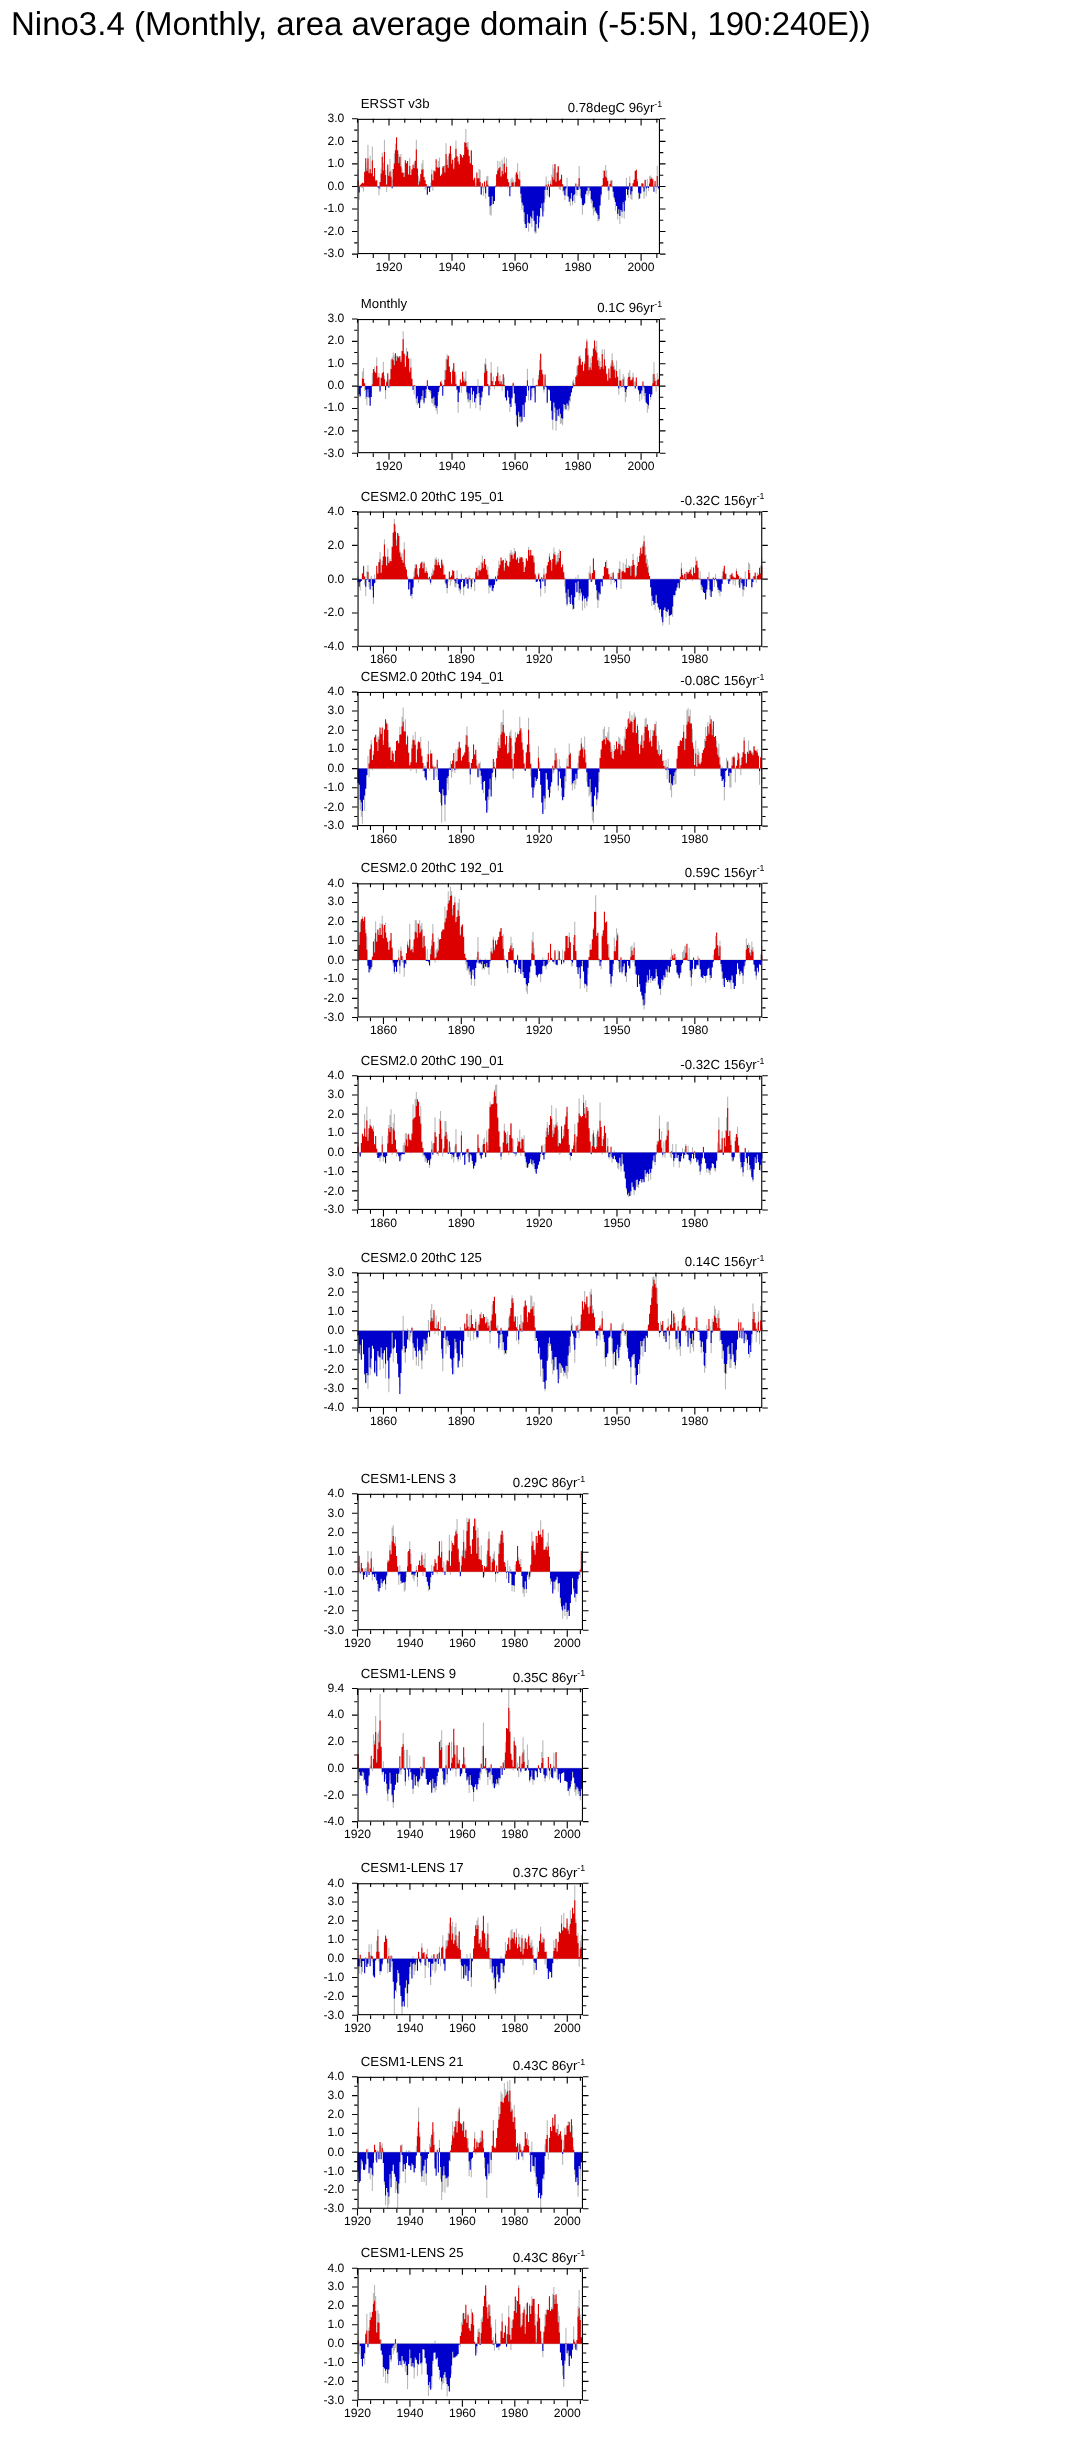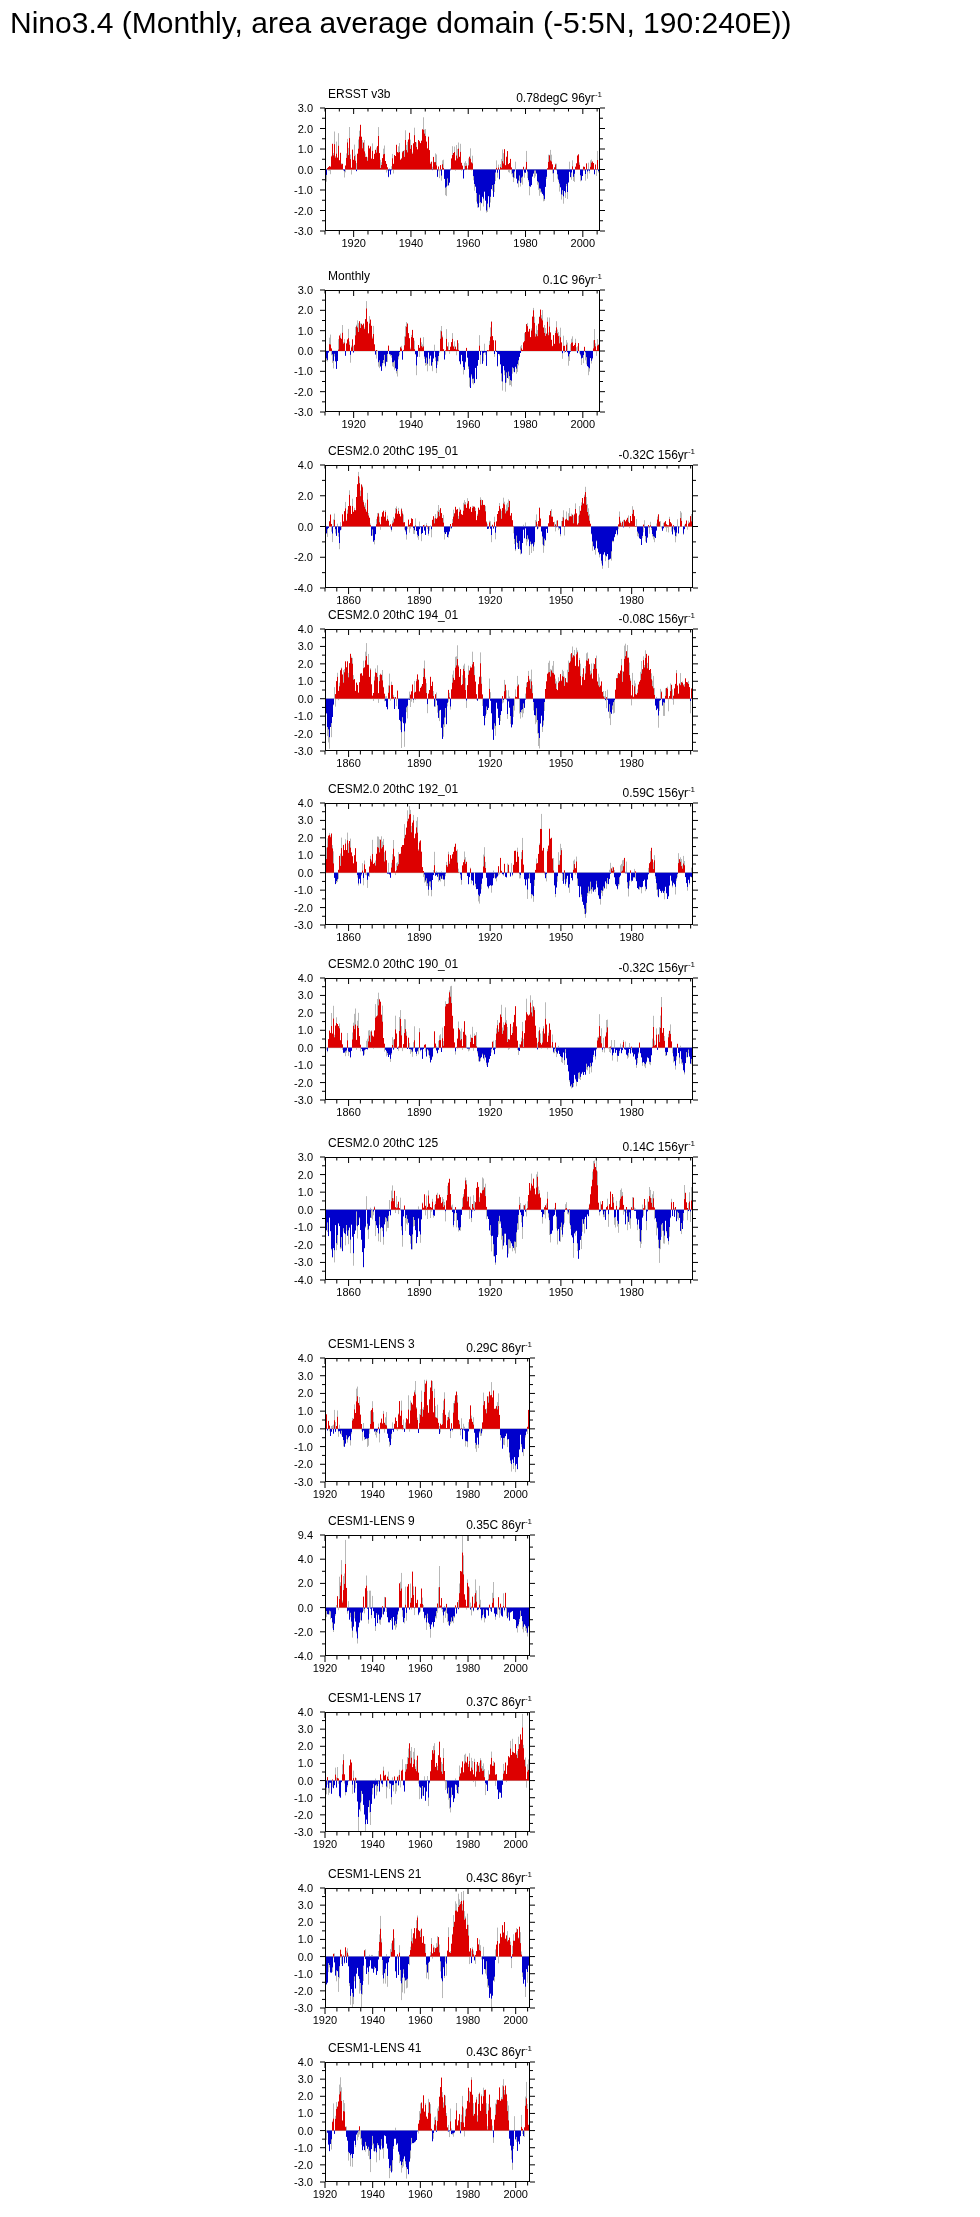--- a/index.html
+++ b/index.html
@@ -280,21 +280,21 @@
       <div class="ylab" style="top: 104.714px;">-1.0</div>
       <div class="ylab" style="top: 121.857px;">-2.0</div>
       <div class="ylab" style="top: 139px;">-3.0</div>
       <div class="xlab" style="left: 47px; top: 152px;">1920</div>
       <div class="xlab" style="left: 94.6744px; top: 152px;">1940</div>
       <div class="xlab" style="left: 142.349px; top: 152px;">1960</div>
       <div class="xlab" style="left: 190.023px; top: 152px;">1980</div>
       <div class="xlab" style="left: 237.698px; top: 152px;">2000</div>
     </div>
     <div class="panel" style="left: 250px; top: 2036px; width: 294px; height: 178px;">
-      <div class="ptitle">CESM1-LENS 41</div>
+      <div class="ptitle">CESM1-LENS 25</div>
       <div class="trend" style="right: 12px;"><span>0.43C 86yr</span><sup>-1</sup></div>
       <svg width="221" height="136" class="plot" style="left: 67px; top: 18px;">
         <line x1="8" x2="213" y1="76.57142857142857" y2="76.57142857142857" stroke="#c8c8c8" stroke-width="1"></line>
         <path d="M8.5 76.57142857142857L8.5 83.2M9.5 76.57142857142857L9.5 85.9M10.5 76.57142857142857L10.5 77.2M11.5 76.57142857142857L11.5 81.5M12.5 76.57142857142857L12.5 97.2M13.5 76.57142857142857L13.5 82.1M14.5 76.57142857142857L14.5 95.5M15.5 76.57142857142857L15.5 66.7M16.5 76.57142857142857L16.5 49.4M17.5 76.57142857142857L17.5 77.7M18.5 76.57142857142857L18.5 61.8M19.5 76.57142857142857L19.5 48.1M20.5 76.57142857142857L20.5 64.7M21.5 76.57142857142857L21.5 58.4M22.5 76.57142857142857L22.5 30.6M23.5 76.57142857142857L23.5 23.3M24.5 76.57142857142857L24.5 33.3M25.5 76.57142857142857L25.5 69.8M26.5 76.57142857142857L26.5 46.0M27.5 76.57142857142857L27.5 49.1M28.5 76.57142857142857L28.5 72.4M29.5 76.57142857142857L29.5 72.5M30.5 76.57142857142857L30.5 82.5M31.5 76.57142857142857L31.5 106.6M32.5 76.57142857142857L32.5 93.4M33.5 76.57142857142857L33.5 112.3M34.5 76.57142857142857L34.5 93.7M35.5 76.57142857142857L35.5 112.8M36.5 76.57142857142857L36.5 97.5M37.5 76.57142857142857L37.5 82.6M38.5 76.57142857142857L38.5 93.2M39.5 76.57142857142857L39.5 77.3M40.5 76.57142857142857L40.5 86.3M41.5 76.57142857142857L41.5 83.1M42.5 76.57142857142857L42.5 80.5M43.5 76.57142857142857L43.5 85.2M44.5 76.57142857142857L44.5 90.7M45.5 76.57142857142857L45.5 89.3M46.5 76.57142857142857L46.5 88.2M47.5 76.57142857142857L47.5 85.9M48.5 76.57142857142857L48.5 97.7M49.5 76.57142857142857L49.5 81.3M50.5 76.57142857142857L50.5 91.0M51.5 76.57142857142857L51.5 101.9M52.5 76.57142857142857L52.5 105.3M53.5 76.57142857142857L53.5 118.1M54.5 76.57142857142857L54.5 93.0M55.5 76.57142857142857L55.5 91.3M56.5 76.57142857142857L56.5 97.1M57.5 76.57142857142857L57.5 90.2M58.5 76.57142857142857L58.5 97.0M59.5 76.57142857142857L59.5 108.3M60.5 76.57142857142857L60.5 91.3M61.5 76.57142857142857L61.5 84.0M62.5 76.57142857142857L62.5 106.2M63.5 76.57142857142857L63.5 95.9M64.5 76.57142857142857L64.5 91.6M65.5 76.57142857142857L65.5 95.5M66.5 76.57142857142857L66.5 104.6M67.5 76.57142857142857L67.5 79.4M68.5 76.57142857142857L68.5 76.9M69.5 76.57142857142857L69.5 89.2M70.5 76.57142857142857L70.5 89.9M71.5 76.57142857142857L71.5 102.9M72.5 76.57142857142857L72.5 124.2M73.5 76.57142857142857L73.5 117.0M74.5 76.57142857142857L74.5 113.6M75.5 76.57142857142857L75.5 117.2M76.5 76.57142857142857L76.5 95.0M77.5 76.57142857142857L77.5 76.3M78.5 76.57142857142857L78.5 73.7M79.5 76.57142857142857L79.5 90.9M80.5 76.57142857142857L80.5 87.9M81.5 76.57142857142857L81.5 87.6M82.5 76.57142857142857L82.5 109.1M83.5 76.57142857142857L83.5 107.3M84.5 76.57142857142857L84.5 118.6M85.5 76.57142857142857L85.5 113.8M86.5 76.57142857142857L86.5 112.4M87.5 76.57142857142857L87.5 99.8M88.5 76.57142857142857L88.5 110.3M89.5 76.57142857142857L89.5 124.6M90.5 76.57142857142857L90.5 108.5M91.5 76.57142857142857L91.5 117.8M92.5 76.57142857142857L92.5 108.1M93.5 76.57142857142857L93.5 104.5M94.5 76.57142857142857L94.5 90.4M95.5 76.57142857142857L95.5 78.5M96.5 76.57142857142857L96.5 80.3M97.5 76.57142857142857L97.5 79.5M98.5 76.57142857142857L98.5 83.5M99.5 76.57142857142857L99.5 76.7M100.5 76.57142857142857L100.5 76.6M101.5 76.57142857142857L101.5 79.5M102.5 76.57142857142857L102.5 57.1M103.5 76.57142857142857L103.5 49.4M104.5 76.57142857142857L104.5 48.4M105.5 76.57142857142857L105.5 57.0M106.5 76.57142857142857L106.5 49.4M107.5 76.57142857142857L107.5 65.3M108.5 76.57142857142857L108.5 49.1M109.5 76.57142857142857L109.5 68.1M110.5 76.57142857142857L110.5 67.6M111.5 76.57142857142857L111.5 44.8M112.5 76.57142857142857L112.5 60.4M113.5 76.57142857142857L113.5 50.2M114.5 76.57142857142857L114.5 77.3M115.5 76.57142857142857L115.5 81.6M116.5 76.57142857142857L116.5 84.8M117.5 76.57142857142857L117.5 63.4M118.5 76.57142857142857L118.5 62.5M119.5 76.57142857142857L119.5 71.6M120.5 76.57142857142857L120.5 54.5M121.5 76.57142857142857L121.5 52.4M122.5 76.57142857142857L122.5 52.5M123.5 76.57142857142857L123.5 37.2M124.5 76.57142857142857L124.5 25.8M125.5 76.57142857142857L125.5 38.1M126.5 76.57142857142857L126.5 48.4M127.5 76.57142857142857L127.5 47.4M128.5 76.57142857142857L128.5 41.7M129.5 76.57142857142857L129.5 59.0M130.5 76.57142857142857L130.5 77.4M131.5 76.57142857142857L131.5 70.9M132.5 76.57142857142857L132.5 83.1M133.5 76.57142857142857L133.5 54.6M134.5 76.57142857142857L134.5 74.5M135.5 76.57142857142857L135.5 80.7M136.5 76.57142857142857L136.5 82.7M137.5 76.57142857142857L137.5 78.0M138.5 76.57142857142857L138.5 73.2M139.5 76.57142857142857L139.5 49.0M140.5 76.57142857142857L140.5 73.8M141.5 76.57142857142857L141.5 68.6M142.5 76.57142857142857L142.5 73.1M143.5 76.57142857142857L143.5 68.0M144.5 76.57142857142857L144.5 60.7M145.5 76.57142857142857L145.5 41.9M146.5 76.57142857142857L146.5 53.7M147.5 76.57142857142857L147.5 82.5M148.5 76.57142857142857L148.5 55.6M149.5 76.57142857142857L149.5 65.1M150.5 76.57142857142857L150.5 50.7M151.5 76.57142857142857L151.5 33.9M152.5 76.57142857142857L152.5 36.9M153.5 76.57142857142857L153.5 49.6M154.5 76.57142857142857L154.5 23.2M155.5 76.57142857142857L155.5 42.7M156.5 76.57142857142857L156.5 49.1M157.5 76.57142857142857L157.5 62.7M158.5 76.57142857142857L158.5 54.6M159.5 76.57142857142857L159.5 43.0M160.5 76.57142857142857L160.5 61.4M161.5 76.57142857142857L161.5 40.2M162.5 76.57142857142857L162.5 38.4M163.5 76.57142857142857L163.5 67.7M164.5 76.57142857142857L164.5 40.4M165.5 76.57142857142857L165.5 62.6M166.5 76.57142857142857L166.5 33.7M167.5 76.57142857142857L167.5 39.5M168.5 76.57142857142857L168.5 46.9M169.5 76.57142857142857L169.5 49.2M170.5 76.57142857142857L170.5 72.2M171.5 76.57142857142857L171.5 49.8M172.5 76.57142857142857L172.5 45.0M173.5 76.57142857142857L173.5 52.8M174.5 76.57142857142857L174.5 75.2M175.5 76.57142857142857L175.5 71.6M176.5 76.57142857142857L176.5 88.9M177.5 76.57142857142857L177.5 70.8M178.5 76.57142857142857L178.5 49.5M179.5 76.57142857142857L179.5 45.9M180.5 76.57142857142857L180.5 57.6M181.5 76.57142857142857L181.5 50.3M182.5 76.57142857142857L182.5 35.7M183.5 76.57142857142857L183.5 56.5M184.5 76.57142857142857L184.5 43.2M185.5 76.57142857142857L185.5 31.3M186.5 76.57142857142857L186.5 25.2M187.5 76.57142857142857L187.5 36.0M188.5 76.57142857142857L188.5 33.1M189.5 76.57142857142857L189.5 39.8M190.5 76.57142857142857L190.5 47.1M191.5 76.57142857142857L191.5 51.5M192.5 76.57142857142857L192.5 75.6M193.5 76.57142857142857L193.5 82.3M194.5 76.57142857142857L194.5 105.4M195.5 76.57142857142857L195.5 115.8M196.5 76.57142857142857L196.5 95.0M197.5 76.57142857142857L197.5 62.2M198.5 76.57142857142857L198.5 76.9M199.5 76.57142857142857L199.5 87.9M200.5 76.57142857142857L200.5 95.6M201.5 76.57142857142857L201.5 84.3M202.5 76.57142857142857L202.5 80.9M203.5 76.57142857142857L203.5 78.3M204.5 76.57142857142857L204.5 60.9M205.5 76.57142857142857L205.5 80.0M206.5 76.57142857142857L206.5 80.7M207.5 76.57142857142857L207.5 83.0M208.5 76.57142857142857L208.5 42.6M209.5 76.57142857142857L209.5 27.9M210.5 76.57142857142857L210.5 50.0M211.5 76.57142857142857L211.5 74.4M212.5 76.57142857142857L212.5 45.0" stroke="#b8b8b8" stroke-width="1" fill="none"></path>
         <path d="M8.5 76.57142857142857L8.5 73.8M15.5 76.57142857142857L15.5 68.1M16.5 76.57142857142857L16.5 64.7M18.5 76.57142857142857L18.5 64.9M19.5 76.57142857142857L19.5 55.0M20.5 76.57142857142857L20.5 52.6M21.5 76.57142857142857L21.5 47.5M22.5 76.57142857142857L22.5 40.4M23.5 76.57142857142857L23.5 37.5M24.5 76.57142857142857L24.5 47.0M25.5 76.57142857142857L25.5 66.5M26.5 76.57142857142857L26.5 57.1M27.5 76.57142857142857L27.5 57.5M28.5 76.57142857142857L28.5 73.1M42.5 76.57142857142857L42.5 72.3M101.5 76.57142857142857L101.5 69.7M102.5 76.57142857142857L102.5 66.2M103.5 76.57142857142857L103.5 59.5M104.5 76.57142857142857L104.5 48.7M105.5 76.57142857142857L105.5 54.4M106.5 76.57142857142857L106.5 41.3M107.5 76.57142857142857L107.5 57.6M108.5 76.57142857142857L108.5 50.8M109.5 76.57142857142857L109.5 62.6M110.5 76.57142857142857L110.5 64.8M111.5 76.57142857142857L111.5 58.8M112.5 76.57142857142857L112.5 48.3M113.5 76.57142857142857L113.5 59.6M114.5 76.57142857142857L114.5 74.8M117.5 76.57142857142857L117.5 70.5M118.5 76.57142857142857L118.5 66.1M120.5 76.57142857142857L120.5 67.0M121.5 76.57142857142857L121.5 56.8M122.5 76.57142857142857L122.5 42.7M123.5 76.57142857142857L123.5 33.1M124.5 76.57142857142857L124.5 23.6M125.5 76.57142857142857L125.5 43.3M126.5 76.57142857142857L126.5 53.7M127.5 76.57142857142857L127.5 40.9M128.5 76.57142857142857L128.5 51.4M129.5 76.57142857142857L129.5 61.9M130.5 76.57142857142857L130.5 73.4M133.5 76.57142857142857L133.5 67.4M138.5 76.57142857142857L138.5 65.4M139.5 76.57142857142857L139.5 56.5M140.5 76.57142857142857L140.5 71.4M141.5 76.57142857142857L141.5 66.4M142.5 76.57142857142857L142.5 60.1M144.5 76.57142857142857L144.5 68.1M145.5 76.57142857142857L145.5 52.4M146.5 76.57142857142857L146.5 68.5M147.5 76.57142857142857L147.5 73.0M148.5 76.57142857142857L148.5 62.4M149.5 76.57142857142857L149.5 54.6M150.5 76.57142857142857L150.5 46.9M151.5 76.57142857142857L151.5 33.7M152.5 76.57142857142857L152.5 48.4M153.5 76.57142857142857L153.5 37.8M154.5 76.57142857142857L154.5 25.8M155.5 76.57142857142857L155.5 40.7M156.5 76.57142857142857L156.5 61.7M157.5 76.57142857142857L157.5 59.9M158.5 76.57142857142857L158.5 48.5M159.5 76.57142857142857L159.5 45.5M160.5 76.57142857142857L160.5 67.6M161.5 76.57142857142857L161.5 50.0M162.5 76.57142857142857L162.5 39.6M163.5 76.57142857142857L163.5 56.9M164.5 76.57142857142857L164.5 42.2M165.5 76.57142857142857L165.5 49.7M166.5 76.57142857142857L166.5 42.2M167.5 76.57142857142857L167.5 36.1M168.5 76.57142857142857L168.5 35.7M169.5 76.57142857142857L169.5 60.0M170.5 76.57142857142857L170.5 75.6M171.5 76.57142857142857L171.5 56.5M172.5 76.57142857142857L172.5 40.6M173.5 76.57142857142857L173.5 53.6M174.5 76.57142857142857L174.5 65.3M177.5 76.57142857142857L177.5 65.7M178.5 76.57142857142857L178.5 60.8M179.5 76.57142857142857L179.5 50.3M180.5 76.57142857142857L180.5 45.6M181.5 76.57142857142857L181.5 46.0M182.5 76.57142857142857L182.5 33.4M183.5 76.57142857142857L183.5 46.8M184.5 76.57142857142857L184.5 45.2M185.5 76.57142857142857L185.5 45.3M186.5 76.57142857142857L186.5 32.3M187.5 76.57142857142857L187.5 40.6M188.5 76.57142857142857L188.5 31.6M189.5 76.57142857142857L189.5 40.6M190.5 76.57142857142857L190.5 57.1M191.5 76.57142857142857L191.5 66.4M197.5 76.57142857142857L197.5 76.1M204.5 76.57142857142857L204.5 72.9M205.5 76.57142857142857L205.5 74.8M207.5 76.57142857142857L207.5 73.3M208.5 76.57142857142857L208.5 51.8M209.5 76.57142857142857L209.5 44.4M210.5 76.57142857142857L210.5 55.0M211.5 76.57142857142857L211.5 70.8M212.5 76.57142857142857L212.5 52.2" stroke="#dd0000" stroke-width="1" fill="none"></path>
         <path d="M10.5 76.57142857142857L10.5 78.8M11.5 76.57142857142857L11.5 90.6M12.5 76.57142857142857L12.5 97.1M13.5 76.57142857142857L13.5 90.0M14.5 76.57142857142857L14.5 85.3M17.5 76.57142857142857L17.5 79.9M29.5 76.57142857142857L29.5 82.9M30.5 76.57142857142857L30.5 86.7M31.5 76.57142857142857L31.5 97.8M32.5 76.57142857142857L32.5 99.1M33.5 76.57142857142857L33.5 101.2M34.5 76.57142857142857L34.5 99.9M35.5 76.57142857142857L35.5 104.1M36.5 76.57142857142857L36.5 100.0M37.5 76.57142857142857L37.5 86.8M38.5 76.57142857142857L38.5 90.9M39.5 76.57142857142857L39.5 80.6M40.5 76.57142857142857L40.5 78.6M41.5 76.57142857142857L41.5 77.1M44.5 76.57142857142857L44.5 84.3M45.5 76.57142857142857L45.5 96.2M46.5 76.57142857142857L46.5 92.4M47.5 76.57142857142857L47.5 96.1M48.5 76.57142857142857L48.5 87.9M49.5 76.57142857142857L49.5 91.8M50.5 76.57142857142857L50.5 94.8M51.5 76.57142857142857L51.5 92.8M52.5 76.57142857142857L52.5 96.6M53.5 76.57142857142857L53.5 105.0M54.5 76.57142857142857L54.5 95.1M55.5 76.57142857142857L55.5 81.9M56.5 76.57142857142857L56.5 89.6M57.5 76.57142857142857L57.5 97.4M58.5 76.57142857142857L58.5 94.2M59.5 76.57142857142857L59.5 98.3M60.5 76.57142857142857L60.5 89.2M61.5 76.57142857142857L61.5 91.2M62.5 76.57142857142857L62.5 94.6M63.5 76.57142857142857L63.5 95.4M64.5 76.57142857142857L64.5 85.1M65.5 76.57142857142857L65.5 94.5M66.5 76.57142857142857L66.5 93.8M67.5 76.57142857142857L67.5 81.4M68.5 76.57142857142857L68.5 82.1M69.5 76.57142857142857L69.5 89.7M70.5 76.57142857142857L70.5 94.6M71.5 76.57142857142857L71.5 104.9M72.5 76.57142857142857L72.5 114.1M73.5 76.57142857142857L73.5 111.5M74.5 76.57142857142857L74.5 118.4M75.5 76.57142857142857L75.5 106.2M76.5 76.57142857142857L76.5 92.2M77.5 76.57142857142857L77.5 84.8M78.5 76.57142857142857L78.5 84.7M79.5 76.57142857142857L79.5 90.7M80.5 76.57142857142857L80.5 89.4M81.5 76.57142857142857L81.5 97.7M82.5 76.57142857142857L82.5 100.5M83.5 76.57142857142857L83.5 107.2M84.5 76.57142857142857L84.5 111.1M85.5 76.57142857142857L85.5 107.8M86.5 76.57142857142857L86.5 104.9M87.5 76.57142857142857L87.5 102.4M88.5 76.57142857142857L88.5 107.3M89.5 76.57142857142857L89.5 113.2M90.5 76.57142857142857L90.5 115.1M91.5 76.57142857142857L91.5 120.2M92.5 76.57142857142857L92.5 107.5M93.5 76.57142857142857L93.5 96.5M94.5 76.57142857142857L94.5 83.9M95.5 76.57142857142857L95.5 89.2M96.5 76.57142857142857L96.5 89.1M97.5 76.57142857142857L97.5 88.3M98.5 76.57142857142857L98.5 87.4M99.5 76.57142857142857L99.5 86.0M100.5 76.57142857142857L100.5 77.5M115.5 76.57142857142857L115.5 87.3M116.5 76.57142857142857L116.5 79.0M119.5 76.57142857142857L119.5 77.8M131.5 76.57142857142857L131.5 77.6M132.5 76.57142857142857L132.5 77.1M134.5 76.57142857142857L134.5 80.1M135.5 76.57142857142857L135.5 79.4M136.5 76.57142857142857L136.5 79.3M137.5 76.57142857142857L137.5 78.5M143.5 76.57142857142857L143.5 79.3M175.5 76.57142857142857L175.5 76.9M176.5 76.57142857142857L176.5 83.3M192.5 76.57142857142857L192.5 84.7M193.5 76.57142857142857L193.5 91.6M194.5 76.57142857142857L194.5 96.4M195.5 76.57142857142857L195.5 108.7M196.5 76.57142857142857L196.5 92.0M198.5 76.57142857142857L198.5 85.4M199.5 76.57142857142857L199.5 82.9M200.5 76.57142857142857L200.5 96.9M201.5 76.57142857142857L201.5 87.5M202.5 76.57142857142857L202.5 90.2M203.5 76.57142857142857L203.5 82.2M206.5 76.57142857142857L206.5 82.1" stroke="#0000cc" stroke-width="1" fill="none"></path>
         <rect x="8.5" y="8.5" width="204" height="119" fill="none" stroke="#000000" stroke-width="1"></rect>
         <path d="M8 8H3M213 8H218M8 25.142857142857142H3M213 25.142857142857142H218M8 42.285714285714285H3M213 42.285714285714285H218M8 59.42857142857142H3M213 59.42857142857142H218M8 76.57142857142857H3M213 76.57142857142857H218M8 93.71428571428572H3M213 93.71428571428572H218M8 110.85714285714285H3M213 110.85714285714285H218M8 128H3M213 128H218M8 119.42857142857143H5M213 119.42857142857143H216M8 102.28571428571428H5M213 102.28571428571428H216M8 85.14285714285715H5M213 85.14285714285715H216M8 68H5M213 68H216M8 50.85714285714286H5M213 50.85714285714286H216M8 33.71428571428571H5M213 33.71428571428571H216M8 16.57142857142857H5M213 16.57142857142857H216M8 128V134M8 8V14M55.67441860465116 128V134M55.67441860465116 8V14M103.34883720930232 128V134M103.34883720930232 8V14M151.02325581395348 128V134M151.02325581395348 8V14M198.69767441860463 128V134M198.69767441860463 8V14M19.918604651162788 128V131.5M19.918604651162788 8V11.5M31.83720930232558 128V131.5M31.83720930232558 8V11.5M43.75581395348837 128V131.5M43.75581395348837 8V11.5M67.59302325581396 128V131.5M67.59302325581396 8V11.5M79.51162790697674 128V131.5M79.51162790697674 8V11.5M91.43023255813954 128V131.5M91.43023255813954 8V11.5M115.26744186046513 128V131.5M115.26744186046513 8V11.5M127.18604651162791 128V131.5M127.18604651162791 8V11.5M139.1046511627907 128V131.5M139.1046511627907 8V11.5M162.9418604651163 128V131.5M162.9418604651163 8V11.5M174.86046511627907 128V131.5M174.86046511627907 8V11.5M186.77906976744185 128V131.5M186.77906976744185 8V11.5M210.61627906976744 128V131.5M210.61627906976744 8V11.5" stroke="#000000" stroke-width="1" fill="none"></path>
       </svg>
       <div class="ylab" style="top: 19px;">4.0</div>

